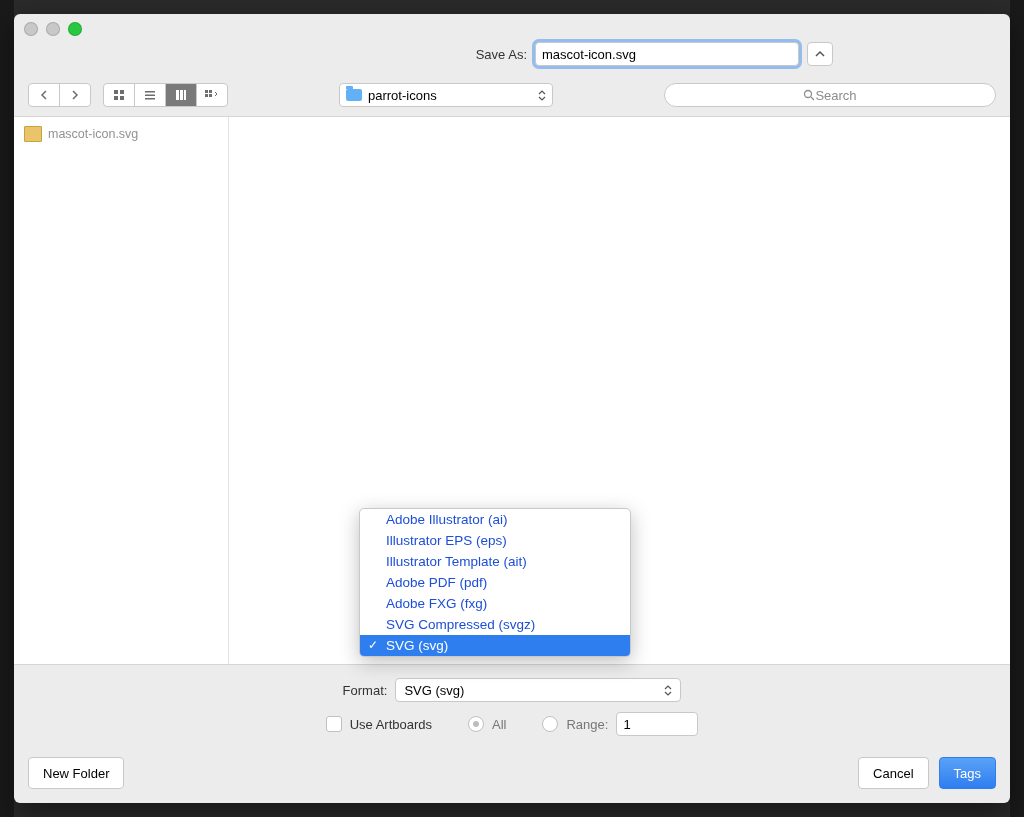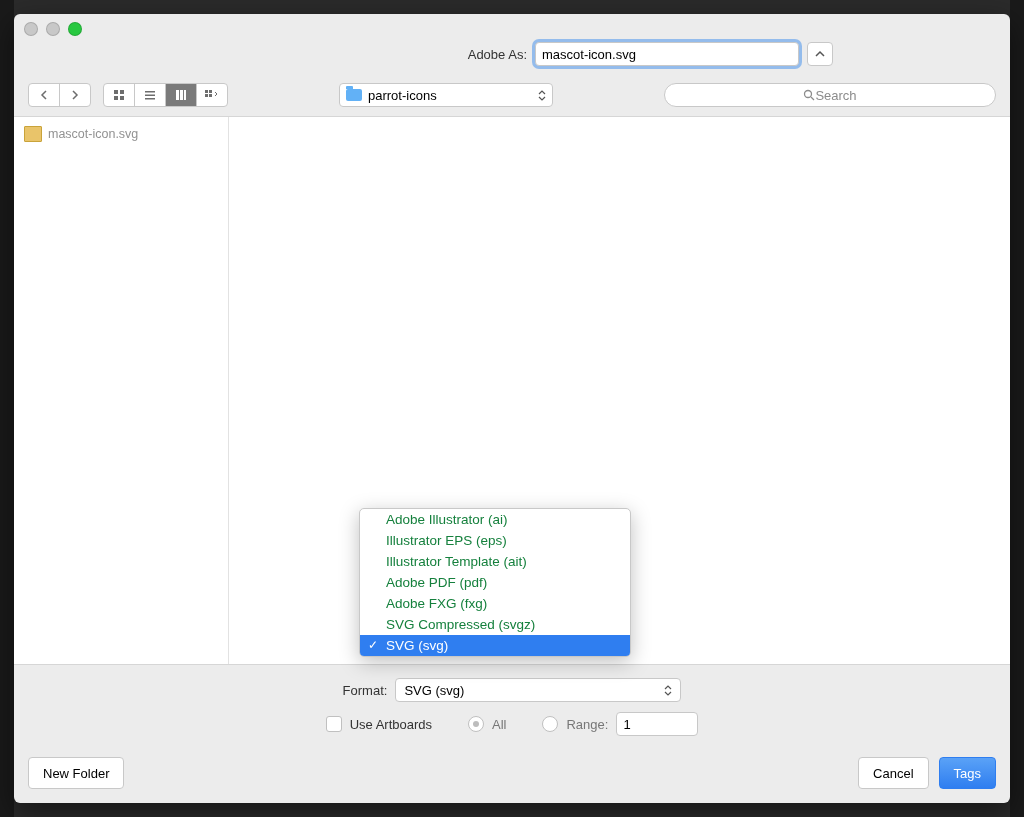--- a/index.html
+++ b/index.html
@@ -244,21 +244,21 @@
     background:#fff;
     border:1px solid #c8c8c8;
     border-radius:5px;
     box-shadow: 0 5px 20px rgba(0,0,0,0.25);
     overflow:hidden;
     z-index: 20;
   }
   .dropdown .option {
     padding: 3px 10px 3px 26px;
     font-size: 13.5px;
-    color:#15803d;
+    color:#1d4ed8;
     cursor:pointer;
     position:relative;
   }
   .dropdown .option.selected {
     background:#2f7ef0;
     color:#fff;
   }
   .dropdown .option.selected::before {
     content:"✓";
     position:absolute; left:8px; top:3px;
@@ -276,21 +276,21 @@
 <div class="sheet">
 
   <div class="traffic">
     <div class="dot close"></div>
     <div class="dot min"></div>
     <div class="dot zoom"></div>
   </div>
 
   <div class="top-form">
     <div class="form-row">
-      <div class="form-label">Adobe As:</div>
+      <div class="form-label">Save As:</div>
       <input type="text" class="save-as-input" value="mascot-icon.svg" style="">
       <div class="collapse-btn">
         <svg width="10" height="10" viewBox="0 0 10 10">
           <path d="M1 7 L5 3 L9 7" fill="none" stroke="#555" stroke-width="1.5"></path>
         </svg>
       </div>
     </div>
   </div>
 
   <div class="toolbar">

